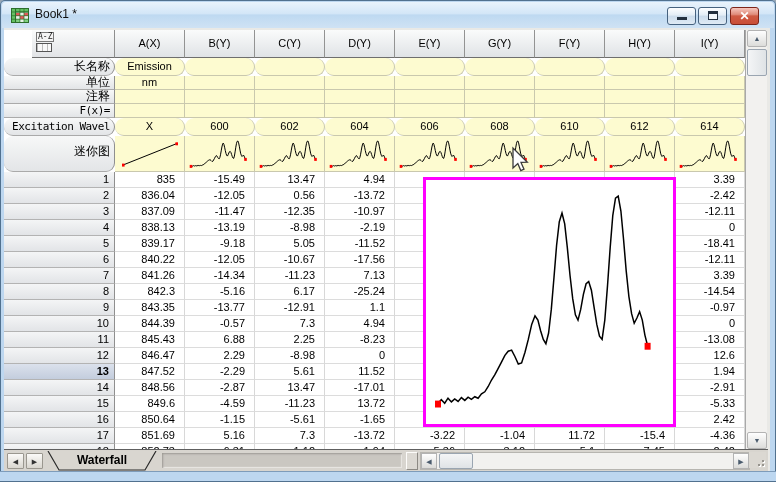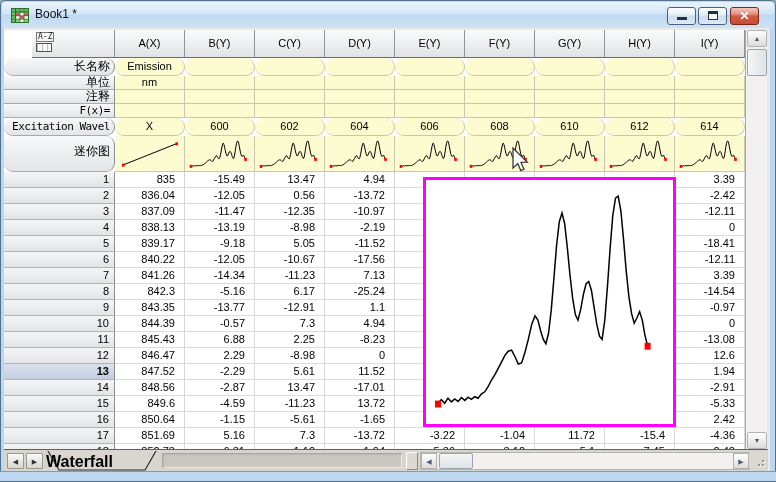--- a/index.html
+++ b/index.html
@@ -50,21 +50,21 @@
   .sbtn.up{top:0;} .sbtn.down{bottom:0;}
   .vthumb{position:absolute;left:1px;top:19px;width:20px;height:27px;border:1px solid #9aa5b1;border-radius:2px;
     background:linear-gradient(90deg,#f4f5f6,#dfe3e6);}
   
   .bottombar{position:absolute;left:4px;top:449px;width:764px;height:22px;background:#d8d5cf;border-top:1px solid #5f5f5f;}
   .tb-btn{position:absolute;top:3px;width:17px;height:16px;border:1px solid #9a978f;border-radius:1px;
     background:linear-gradient(180deg,#fbfaf8,#d9d6cf);text-align:center;font-size:7px;line-height:15px;color:#333;}
   .tb-prev{left:3px;} .tb-next{left:22px;}
   .tab{position:absolute;left:42px;top:1px;width:112px;height:20px;}
   .tab svg{position:absolute;left:0;top:0;}
-  .tab-label{position:absolute;left:0;top:2px;width:100%;font-size:16px;font-weight:bold;color:#000;}
+  .tab-label{position:absolute;left:0;top:2px;width:100%;text-align:center;font-size:12px;font-weight:bold;color:#000;}
   .tab-strip{position:absolute;left:158px;top:3px;width:240px;height:15px;background:#cac7c1;
     box-shadow:inset 1px 1px 2px #9d9a94, inset -1px -1px 1px #efede9;}
   .splitter{position:absolute;left:402px;top:2px;width:12px;height:18px;background:#dcd9d3;
     border:1px solid;border-color:#fdfcfa #8d8a84 #8d8a84 #fdfcfa;}
   .hscroll{position:absolute;left:416px;top:2px;width:330px;height:18px;background:#f2f1ef;border:1px solid #b7b5b0;}
   .hbtn{position:absolute;top:0;width:16px;height:16px;border:1px solid #b3b3b3;background:linear-gradient(180deg,#fefefe,#dcdcda);
     text-align:center;font-size:7px;line-height:15px;color:#4a5b6d;}
   .hbtn.left{left:0;} .hbtn.right{right:0;}
   .hthumb{position:absolute;left:18px;top:0;width:34px;height:16px;border:1px solid #9aa5b1;border-radius:2px;
     background:linear-gradient(180deg,#f4f5f6,#dfe3e6);}
@@ -104,22 +104,22 @@
   <div class="sheet" id="sheet">
       <div class="cell corner">
         <span class="az">A-Z</span>
                     <span class="az-grid"></span>
       </div>
       <div class="cell chdr">A(X)</div>
       <div class="cell chdr">B(Y)</div>
       <div class="cell chdr">C(Y)</div>
       <div class="cell chdr">D(Y)</div>
       <div class="cell chdr">E(Y)</div>
+      <div class="cell chdr">G(Y)</div>
       <div class="cell chdr">F(Y)</div>
-      <div class="cell chdr">G(Y)</div>
       <div class="cell chdr">H(Y)</div>
       <div class="cell chdr">I(Y)</div>
       <div class="cell lhdr lh18">长名称</div>
       <div class="cell ycell lh18">Emission</div>
       <div class="cell ycell lh18"></div>
       <div class="cell ycell lh18"></div>
       <div class="cell ycell lh18"></div>
       <div class="cell ycell lh18"></div>
       <div class="cell ycell lh18"></div>
       <div class="cell ycell lh18"></div>

